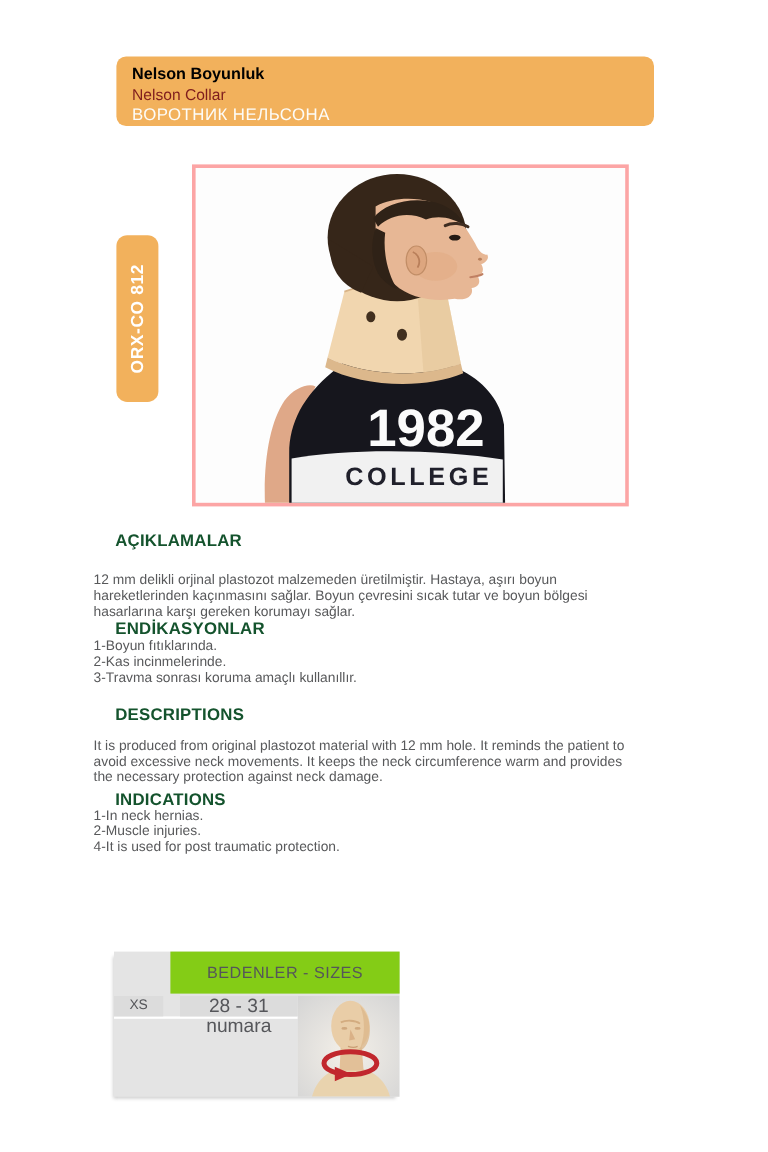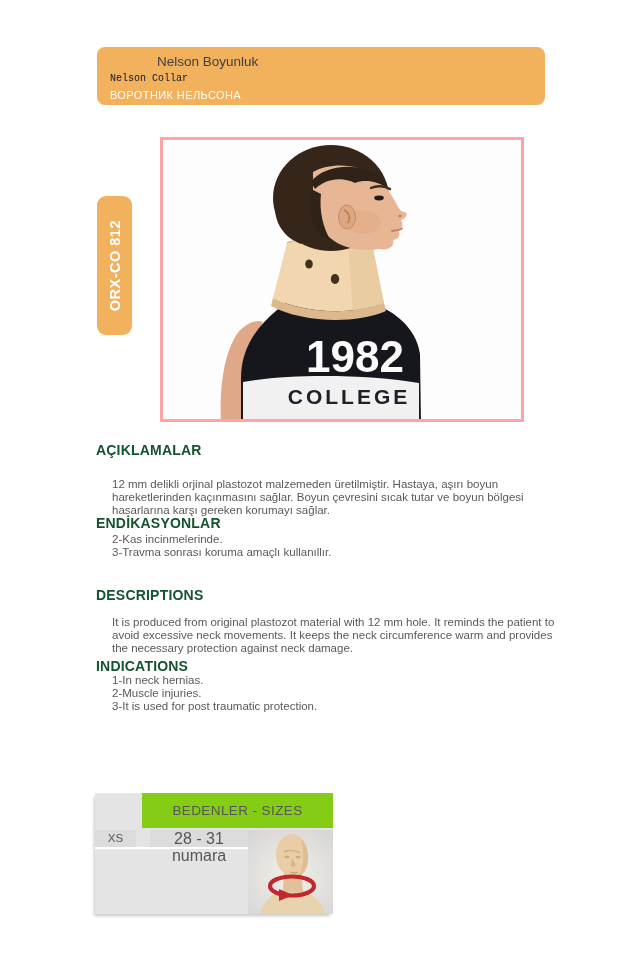--- a/index.html
+++ b/index.html
@@ -9,23 +9,23 @@
     -webkit-font-smoothing:antialiased;
   }
   .page{position:absolute;inset:0;}
 
   
   .header-bar{
     position:absolute;left:97px;top:47px;width:448px;height:58px;
     background:#f2b15c;border-radius:8px;box-sizing:border-box;
     padding:6px 0 0 13px;
   }
-  .title-tr{color:#404040;font-weight:normal;font-size:13.5px;line-height:17px;margin-left:47px;}
-  .title-en{color:#0f172a;font-size:10px;line-height:17px;font-family:Liberation Mono, monospace;}
-  .title-ru{color:#fdfcf8;font-size:11px;line-height:16px;letter-spacing:.4px;}
+  .title-tr{color:#000000;font-weight:bold;font-size:13.5px;line-height:17px;}
+  .title-en{color:#7f1d1d;font-size:13px;line-height:17px;}
+  .title-ru{color:#fdfcf8;font-size:14px;line-height:16px;letter-spacing:.4px;}
 
   
   .code-tab{
     position:absolute;left:97px;top:196px;width:35px;height:139px;
     background:#f2b15c;border-radius:9px;
     display:flex;align-items:center;justify-content:center;
   }
   .code-text{
     writing-mode:vertical-rl;transform:rotate(180deg);
     color:#ffffff;font-weight:bold;font-size:14.5px;letter-spacing:.5px;white-space:nowrap;
@@ -37,21 +37,21 @@
     background:#fdfdfd;border:3px solid #fca5a5;box-sizing:border-box;overflow:hidden;
   }
   .photo-box svg{display:block;}
 
   
   .sec-heading{
     position:absolute;left:96px;width:452px;
     font-size:14px;font-weight:bold;color:#14532d;letter-spacing:.2px;
   }
   .sec-body{
-    position:absolute;left:112px;width:452px;
+    position:absolute;left:78px;width:452px;
     font-size:11.5px;line-height:13px;color:#58595b;
   }
   .h-acik{top:430px;} .p-acik{top:466px;}
   .h-endi{top:503px;} .l-endi{top:533px;}
   .h-desc{top:575px;} .p-desc{top:604px;}
   .h-indi{top:646px;} .l-indi{top:674px;}
 
   
   .sizes-table{
     position:absolute;left:95px;top:793px;width:238px;height:121px;
@@ -124,32 +124,33 @@
         <path d="M229,91 C233,90.5 237,90 239,88.5" stroke="#c08063" stroke-width="1.8" fill="none" stroke-linecap="round"></path>
       </g>
     </svg>
   </div>
 
   <h2 class="sec-heading h-acik">AÇIKLAMALAR</h2>
   <p class="sec-body p-acik">12 mm delikli orjinal plastozot malzemeden üretilmiştir. Hastaya, aşırı boyun hareketlerinden kaçınmasını sağlar. Boyun çevresini sıcak tutar ve boyun bölgesi hasarlarına karşı gereken korumayı sağlar.</p>
 
   <h2 class="sec-heading h-endi">ENDİKASYONLAR</h2>
   <div class="sec-body l-endi">
+    <div>1-Boyun fıtıklarında.</div>
     <div>2-Kas incinmelerinde.</div>
     <div>3-Travma sonrası koruma amaçlı kullanıllır.</div>
   </div>
 
   <h2 class="sec-heading h-desc">DESCRIPTIONS</h2>
   <p class="sec-body p-desc">It is produced from original plastozot material with 12 mm hole. It reminds the patient to avoid excessive neck movements. It keeps the neck circumference warm and provides the necessary protection against neck damage.</p>
 
   <h2 class="sec-heading h-indi">INDICATIONS</h2>
   <div class="sec-body l-indi">
     <div>1-In neck hernias.</div>
     <div>2-Muscle injuries.</div>
-    <div>3-It is used for post traumatic protection.</div>
+    <div>4-It is used for post traumatic protection.</div>
   </div>
 
   <div class="sizes-table">
     <div class="sizes-title">BEDENLER - SIZES</div>
     <div class="sizes-row">
       <div class="cell-size">XS</div>
       <div class="cell-range">28 - 31 numara</div>
     </div>
     <div class="sizes-photo">
       <svg width="85" height="84" viewBox="0 0 85 84">

